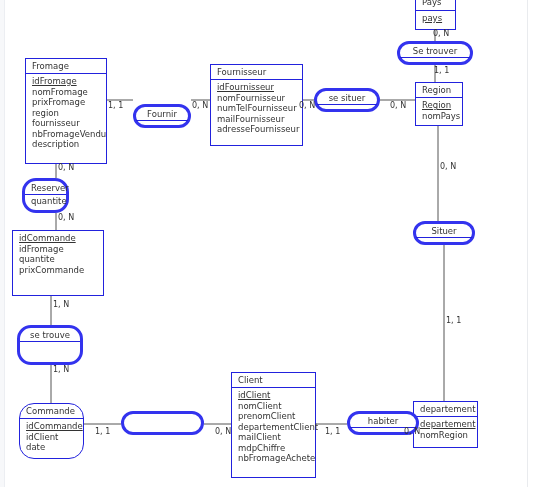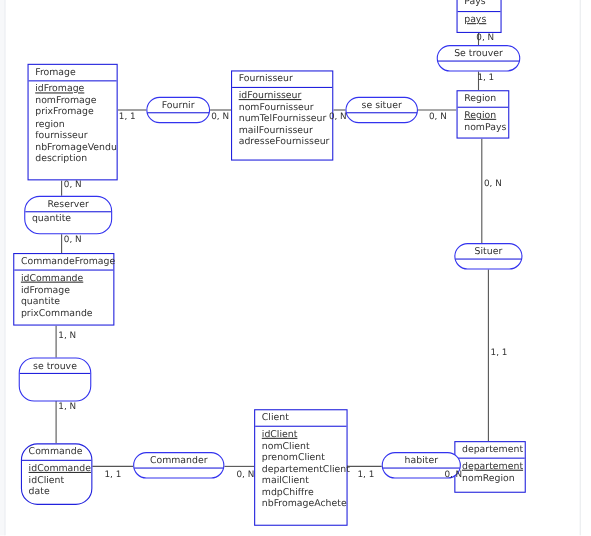--- a/index.html
+++ b/index.html
@@ -65,21 +65,21 @@
     white-space: nowrap;
   }
   .attr.pk {
     text-decoration: underline;
   }
 
   
   .relation {
     position: absolute;
     box-sizing: border-box;
-    border: 1px solid #3b82f6;
+    border: 3px solid #3b82f6;
     border-radius: 14px;
     background: #ffffff;
     z-index: 6;
   }
   .relation-title {
     box-sizing: border-box;
     border-bottom: 1px solid #2222dd;
     padding: 2px 6px 2px 6px;
     font-size: 8.5px;
     line-height: 11px;
@@ -164,21 +164,20 @@
         <div class="entity-title" style="height: 15px;">Fournisseur</div>
         <div class="entity-attrs">
           <div class="attr pk">idFournisseur</div>
           <div class="attr">nomFournisseur</div>
           <div class="attr">numTelFournisseur</div>
           <div class="attr">mailFournisseur</div>
           <div class="attr">adresseFournisseur</div>
         </div>
       </div>
       <div class="entity" style="left: 12px; top: 230px; width: 92px; height: 66px; border-color: rgb(34, 34, 221);">
-        <div class="entity-title" style="height: 15px;">CommandeFromage</div>
         <div class="entity-attrs">
           <div class="attr pk">idCommande</div>
           <div class="attr">idFromage</div>
           <div class="attr">quantite</div>
           <div class="attr">prixCommande</div>
         </div>
       </div>
       <div class="entity" style="left: 19px; top: 403px; width: 65px; height: 56px; border-color: rgb(34, 34, 221); border-radius: 15px;">
         <div class="entity-title" style="height: 15px;">Commande</div>
         <div class="entity-attrs">
@@ -205,44 +204,43 @@
           <div class="attr pk">departement</div>
           <div class="attr">nomRegion</div>
         </div>
       </div>
     </div>
   <div id="relation-layer">
       <div class="relation" style="left: 397px; top: 41px; width: 76px; height: 24px; border-color: rgb(51, 51, 238);">
         <div class="relation-title" style="height: 14px;">Se trouver</div>
         <div class="relation-attrs"></div>
       </div>
-      <div class="relation" style="left: 133px; top: 88px; width: 58px; height: 24px; border-color: rgb(51, 51, 238);">
+      <div class="relation" style="left: 133px; top: 104px; width: 58px; height: 24px; border-color: rgb(51, 51, 238);">
         <div class="relation-title" style="height: 14px;">Fournir</div>
         <div class="relation-attrs"></div>
       </div>
       <div class="relation" style="left: 314px; top: 88px; width: 66px; height: 24px; border-color: rgb(51, 51, 238);">
         <div class="relation-title" style="height: 14px;">se situer</div>
         <div class="relation-attrs"></div>
       </div>
       <div class="relation" style="left: 413px; top: 221px; width: 62px; height: 24px; border-color: rgb(51, 51, 238);">
         <div class="relation-title" style="height: 14px;">Situer</div>
         <div class="relation-attrs"></div>
       </div>
-      <div class="relation" style="left: 22px; top: 178px; width: 80px; height: 35px; border-color: rgb(51, 51, 238);">
+      <div class="relation" style="left: 22px; top: 178px; width: 47px; height: 35px; border-color: rgb(51, 51, 238);">
         <div class="relation-title" style="height: 14px;">Reserver</div>
         <div class="relation-attrs">
           <div class="attr">quantite</div>
         </div>
       </div>
       <div class="relation" style="left: 17px; top: 325px; width: 66px; height: 40px; border-color: rgb(51, 51, 238);">
         <div class="relation-title" style="height: 14px;">se trouve</div>
         <div class="relation-attrs"></div>
       </div>
       <div class="relation" style="left: 121px; top: 411px; width: 83px; height: 24px; border-color: rgb(51, 51, 238);">
-        <div class="relation-title" style="height: 14px;">Commander</div>
         <div class="relation-attrs"></div>
       </div>
       <div class="relation" style="left: 347px; top: 411px; width: 72px; height: 24px; border-color: rgb(51, 51, 238);">
         <div class="relation-title" style="height: 14px;">habiter</div>
         <div class="relation-attrs"></div>
       </div>
     </div>
   <div id="cardinality-layer">
       <div class="card" style="left: 433px; top: 29px;">0, N</div>
       <div class="card" style="left: 434px; top: 66px;">1, 1</div>

